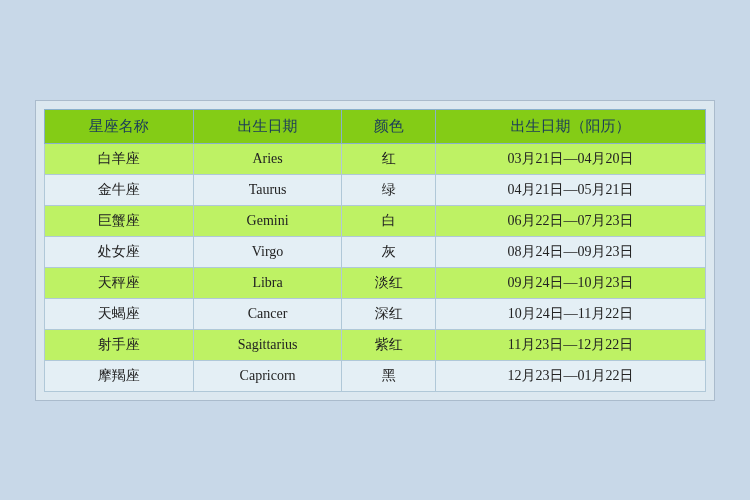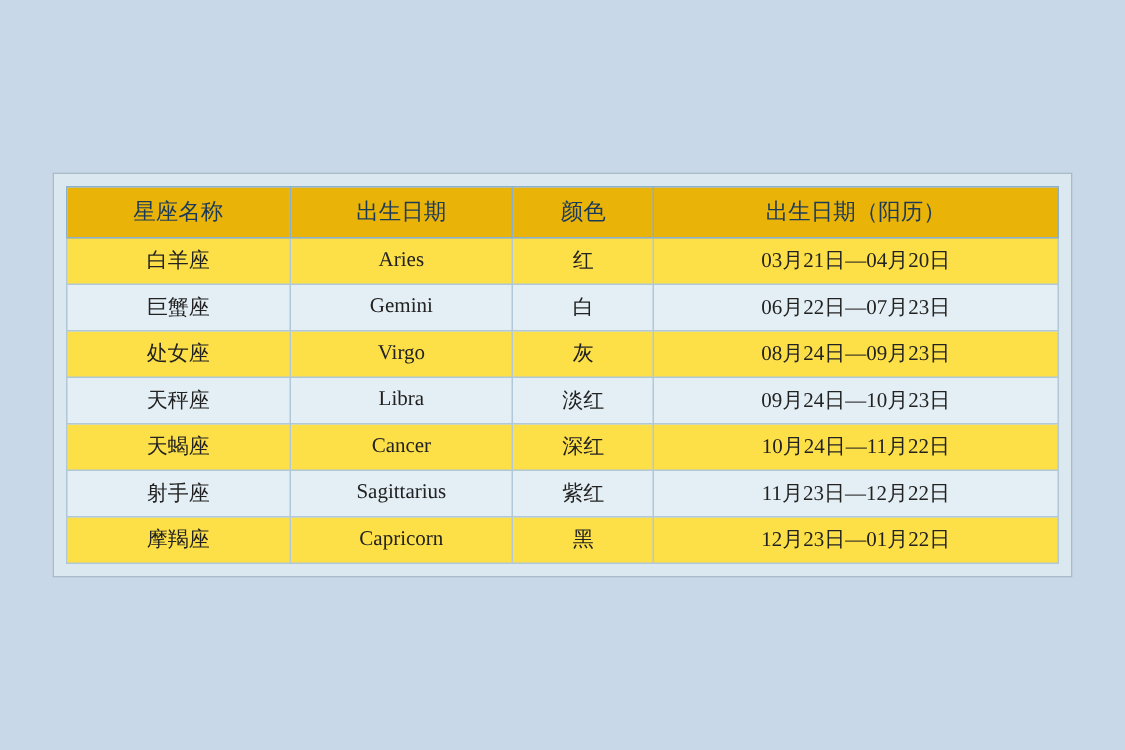--- a/index.html
+++ b/index.html
@@ -26,34 +26,34 @@
     }
 
     table {
       width: 100%;
       border-collapse: collapse;
       font-size: 15px;
       color: #222;
     }
 
     thead tr {
-      background-color: #eab308;
+      background-color: #84cc16;
     }
 
     thead th {
       border: 1px solid #8ab0cc;
       padding: 7px 10px;
       text-align: center;
       font-weight: normal;
       color: #1a3a5a;
       font-size: 15px;
     }
 
     tbody tr {
-      background-color: #fde047;
+      background-color: #bef264;
     }
 
     tbody tr:nth-child(even) {
       background-color: #e4eff5;
     }
 
     tbody td {
       border: 1px solid #b0c8d8;
       padding: 6px 10px;
       text-align: center;
@@ -85,20 +85,26 @@
       </tr>
     </thead>
     <tbody id="table-body">
     <tr>
           <td>白羊座</td>
           <td>Aries</td>
           <td>红</td>
           <td>03月21日—04月20日</td>
         </tr>
         <tr>
+          <td>金牛座</td>
+          <td>Taurus</td>
+          <td>绿</td>
+          <td>04月21日—05月21日</td>
+        </tr>
+        <tr>
           <td>巨蟹座</td>
           <td>Gemini</td>
           <td>白</td>
           <td>06月22日—07月23日</td>
         </tr>
         <tr>
           <td>处女座</td>
           <td>Virgo</td>
           <td>灰</td>
           <td>08月24日—09月23日</td>

